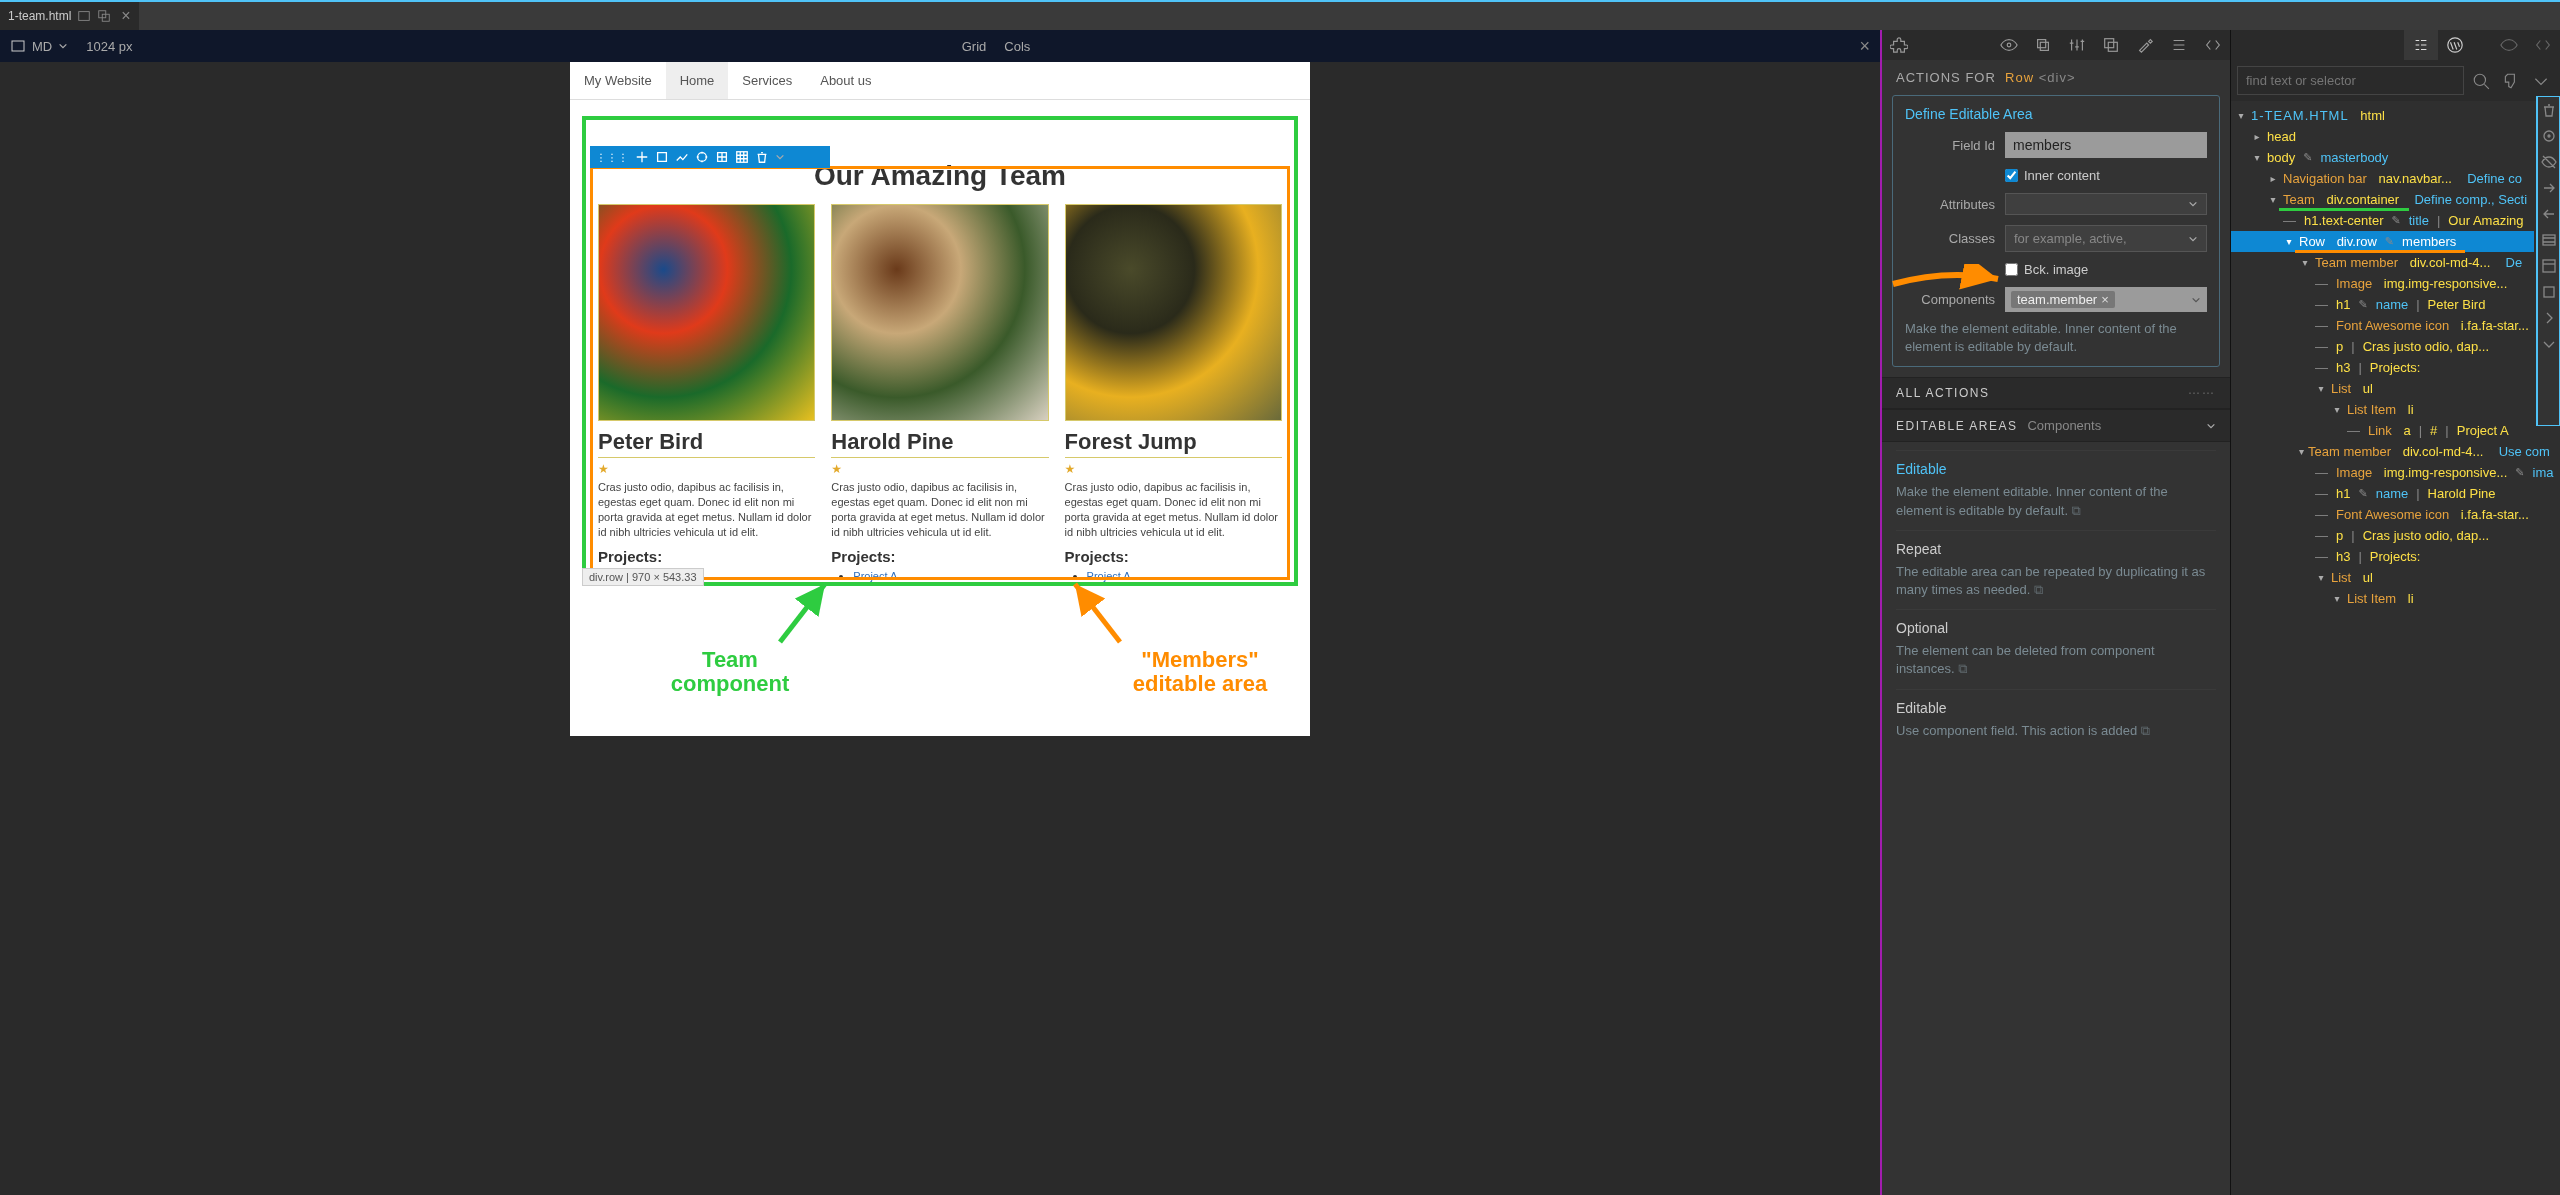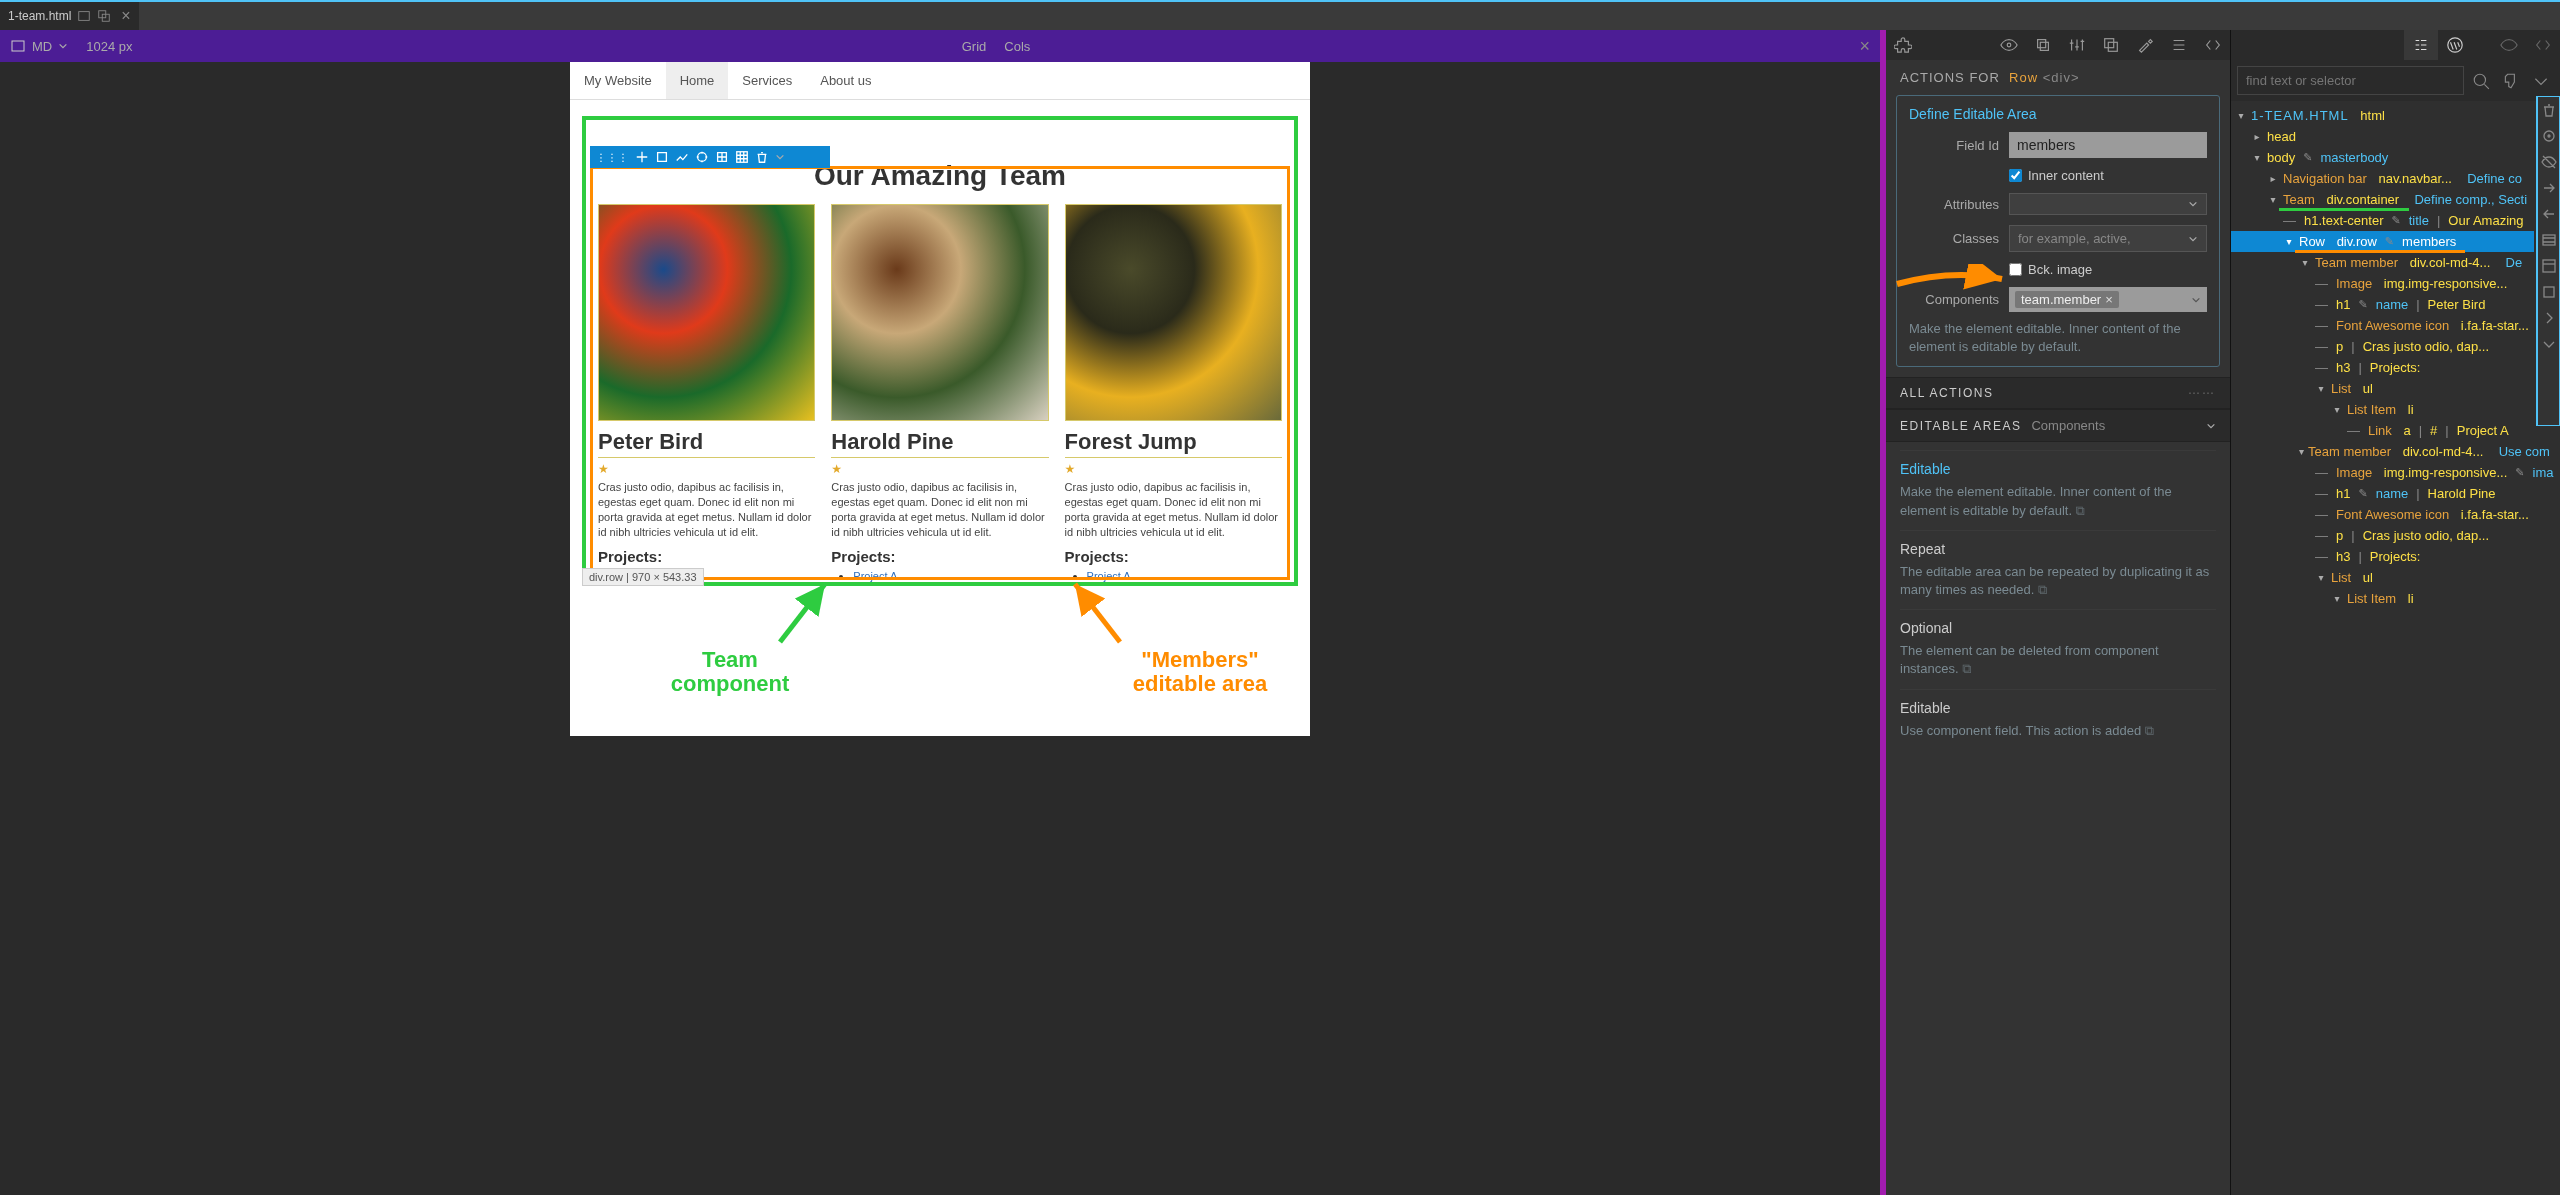--- a/index.html
+++ b/index.html
@@ -8,21 +8,21 @@
 
 
 .tabbar { height: 30px; background: #3a3a3a; display: flex; align-items: center; border-top: 2px solid #4fc3f7; }
 .tab { background: #2a2a2a; height: 100%; padding: 0 8px; display: flex; align-items: center; gap: 6px; font-size: 12px; color: #ccc; }
 .tab svg { width: 14px; height: 14px; }
 .tab .close { color: #888; font-size: 16px; margin-left: 4px; }
 
 
 .main { flex: 1; display: flex; min-height: 0; }
 .canvas-pane { flex: 1; display: flex; flex-direction: column; background: #2a2a2a; min-width: 0; }
-.canvas-toolbar { height: 32px; background: #4c1d95; display: flex; align-items: center; padding: 0 10px; gap: 18px; color: #aaa; font-size: 13px; }
+.canvas-toolbar { height: 32px; background: #0f172a; display: flex; align-items: center; padding: 0 10px; gap: 18px; color: #aaa; font-size: 13px; }
 .canvas-toolbar .bp { display: flex; align-items: center; gap: 6px; }
 .canvas-toolbar .spacer { flex: 1; }
 .canvas-toolbar .x { font-size: 18px; color: #888; }
 
 .canvas-wrap { flex: 1; overflow: auto; padding: 0 30px; }
 .page { width: 740px; margin: 0 auto; background: #fff; color: #222; position: relative; }
 .site-nav { height: 38px; display: flex; align-items: center; border-bottom: 1px solid #ddd; font-size: 13px; color: #555; }
 .site-nav .brand { padding: 0 14px; }
 .site-nav .navlink { padding: 0 14px; height: 100%; display: flex; align-items: center; }
 .site-nav .navlink.active { background: #eee; }
@@ -45,21 +45,21 @@
 .member ul { padding-left: 22px; margin-top: 4px;}
 .member ul li a { color: #2e6fbd; font-size: 11px; text-decoration: none; }
 .sel-info { position: absolute; background: #eee; color: #555; font-size: 11px; padding: 2px 6px; border: 1px solid #ccc; }
 
 .annot { position: absolute; font-size: 22px; font-weight: 700; text-align: center; line-height: 1.1; pointer-events:none;}
 .annot.green { color: #2ecc40; }
 .annot.orange { color: #ff8c00; }
 .arrow-svg { position:absolute; pointer-events:none; }
 
 
-.mid-pane { width: 350px; background: #333; display: flex; flex-direction: column; border-left: 6px solid #a21caf; }
+.mid-pane { width: 350px; background: #333; display: flex; flex-direction: column; border-left: 2px solid #a21caf; }
 .mid-icons { height: 30px; background: #2a2a2a; display: flex; align-items: center; }
 .mid-icons .ico { width: 34px; height: 30px; display:flex; align-items:center; justify-content:center; }
 .mid-icons .sp { flex:1; }
 .mid-icons svg { width:18px; height:18px; stroke:#999; fill:none; stroke-width:1.3; }
 
 .actions-title { padding: 10px 14px; font-size: 13px; letter-spacing: 1px; }
 .actions-title .kw { color: #e8a33d; }
 .actions-title .tag { color: #888; }
 .panel-box { margin: 0 10px 10px; border: 1px solid #4a6a7a; border-radius: 3px; padding: 10px 12px; position: relative; }
 .define-link { color: #4fc3f7; font-size: 14px; }

